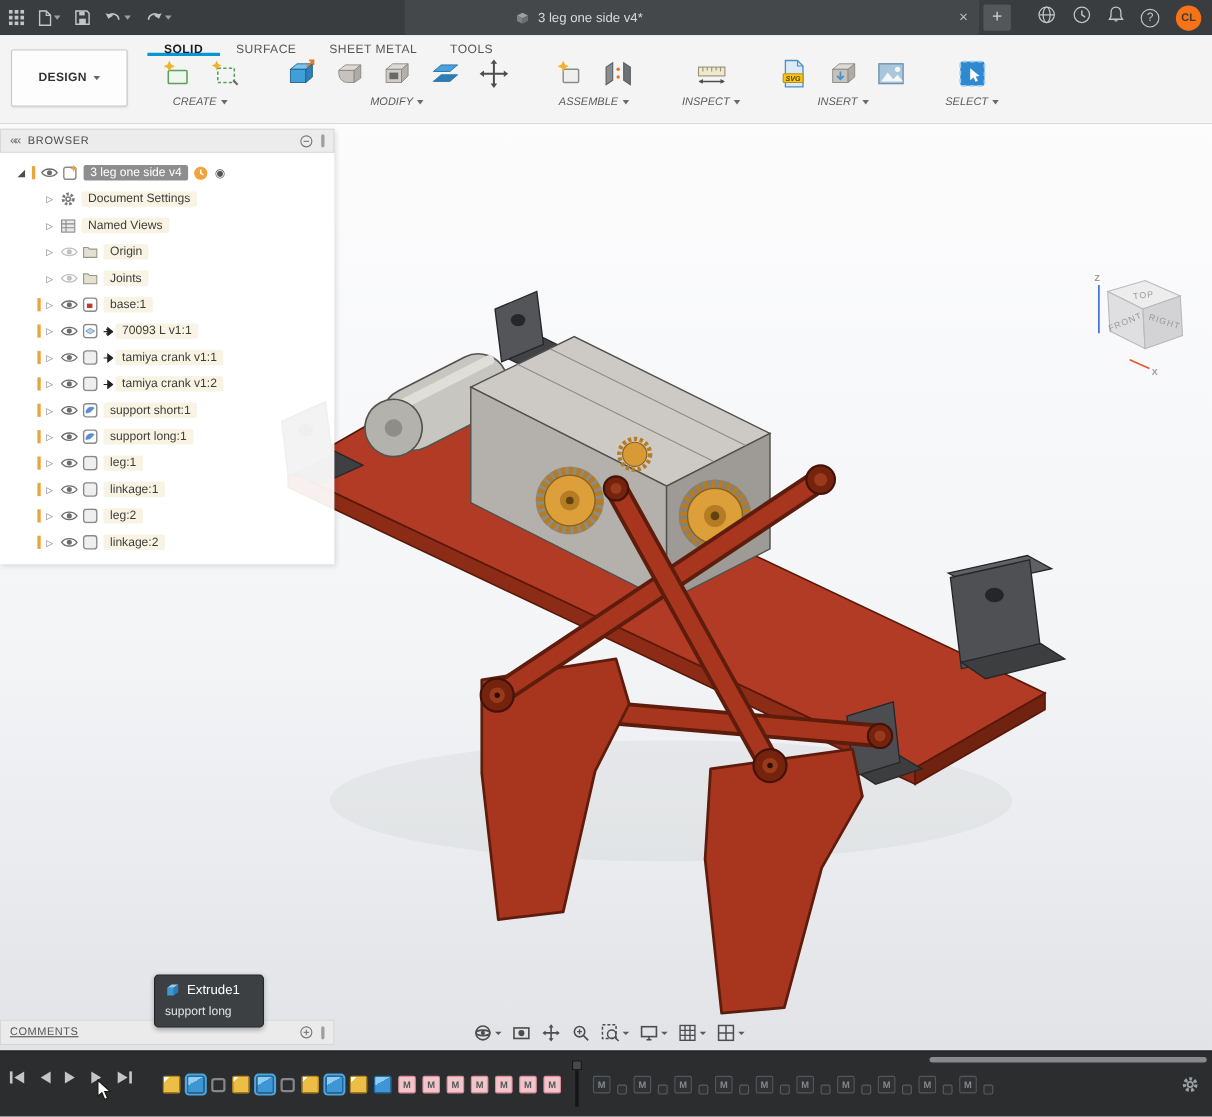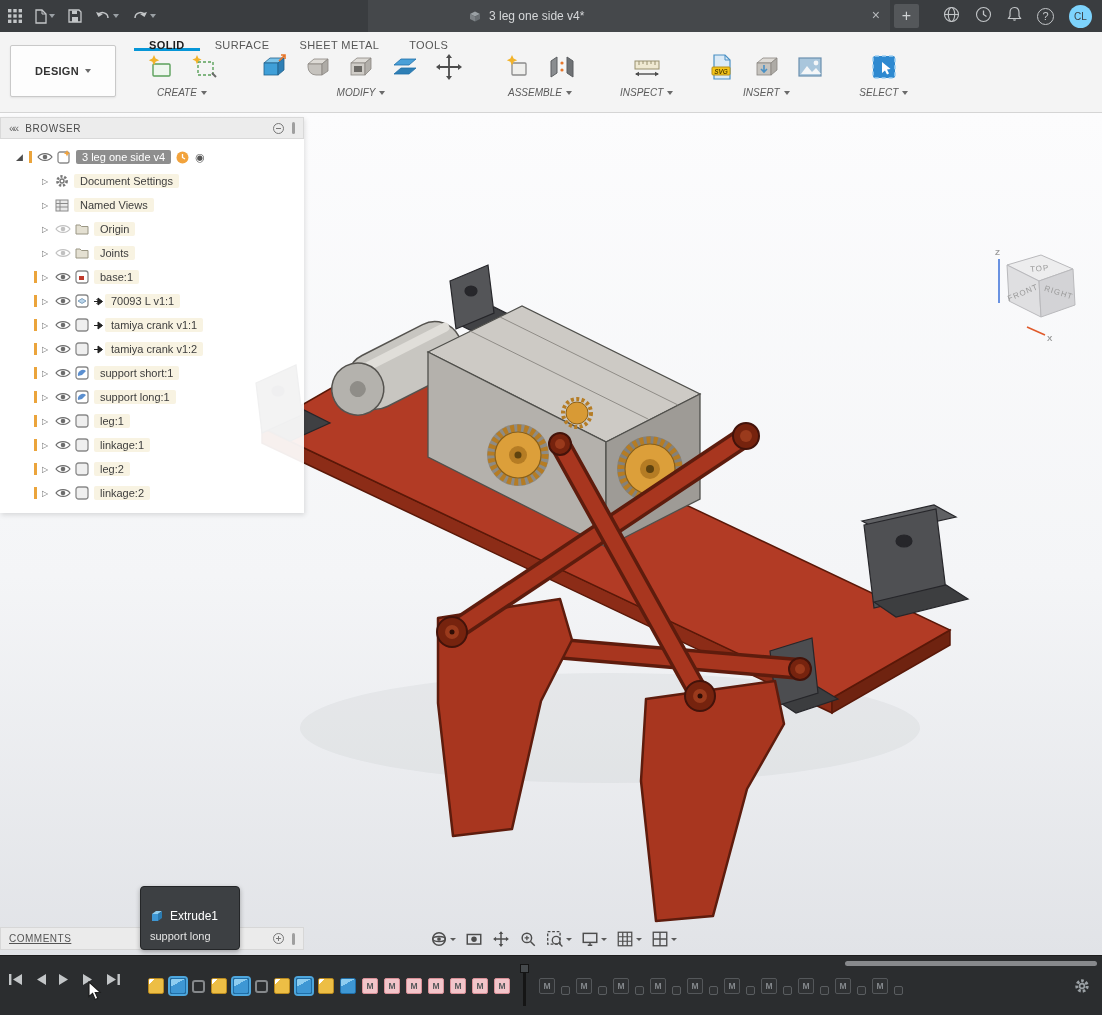--- a/index.html
+++ b/index.html
@@ -11,22 +11,22 @@
   .tb-left { position:absolute; left:8px; top:0; height:32px; display:flex; align-items:center; gap:13px; }
   .tb-btn { display:flex; align-items:center; gap:2px; cursor:default; }
   .tb-btn svg { display:block; }
   .doctab { position:absolute; left:368px; top:0; width:522px; height:32px; background:#45484b; }
   .doctab-inner { position:absolute; left:100px; top:0; height:32px; display:flex; align-items:center; gap:7px; }
   .doctab-title { color:#d6d8da; font-size:12px; white-space:nowrap; }
   .doctab-close { position:absolute; right:10px; top:7px; color:#b7babd; font-size:14px; line-height:16px; }
   .newtab { position:absolute; left:894px; top:4px; width:25px; height:24px; background:#54575a;
     border-radius:2px; color:#cfd2d4; font-size:16px; text-align:center; line-height:23px; }
   .tb-right { position:absolute; right:10px; top:0; height:32px; display:flex; align-items:center; gap:15px; }
-  .avatar { width:23px; height:23px; border-radius:50%; background:#7dd3fc; color:#3a3d40;
-    font-size:10px; font-weight:normal; display:flex; align-items:center; justify-content:center; }
+  .avatar { width:23px; height:23px; border-radius:50%; background:#f97316; color:#3a3d40;
+    font-size:10px; font-weight:bold; display:flex; align-items:center; justify-content:center; }
 
   
   #ribbon { position:absolute; top:32px; left:0; width:1102px; height:81px; background:#f4f4f4; border-bottom:1px solid #d5d5d5; }
   .designbox { position:absolute; left:10px; top:13px; width:106px; height:52px; background:#fdfdfd;
     border:1px solid #c9c9c9; border-radius:2px; box-shadow:0 1px 2px rgba(0,0,0,.08);
     display:flex; align-items:center; justify-content:center; gap:6px; font-size:11px; color:#333; font-weight:bold; letter-spacing:.3px;}
   .tabrow { position:absolute; left:134px; top:0; height:25px; display:flex; align-items:center; }
   .rtab { padding:0 15px; font-size:11px; color:#565656; letter-spacing:.4px; display:flex; align-items:center; }
   .rtab.active { color:#1c1c1c; font-weight:bold; box-shadow:inset 0 -3px 0 #0696d7; }
   .toolsrow { position:absolute; left:130px; top:11px; height:55px; display:flex; align-items:flex-end;font-style:italic; }
@@ -68,21 +68,21 @@
   .badge-clock { margin-left:5px; display:flex; }
   .record { margin-left:6px; color:#555; font-size:11px; }
 
   
   #viewcube { position:absolute; left:985px; top:130px; }
   #viewcube text { font-size:8px; fill:#9a9a9a; letter-spacing:1px; }
   .axlabel { font-size:9px; font-weight:bold; letter-spacing:0; }
 
   
   #tooltip { position:absolute; left:140px; top:886px; width:100px; background:#3d4043; border:1px solid #242628;
-    border-radius:4px; padding:22px 9px 7px 9px; color:#fff; z-index:30; box-shadow:0 2px 5px rgba(0,0,0,.3); }
+    border-radius:4px; padding:6px 9px 7px 9px; color:#fff; z-index:30; box-shadow:0 2px 5px rgba(0,0,0,.3); }
   .tt-row1 { display:flex; align-items:center; gap:6px; font-size:12px; }
   .tt-row2 { font-size:11px; color:#e4e4e4; margin-top:7px; }
 
   
   #comments { position:absolute; left:0; top:927px; width:304px; height:23px; background:#ebebeb;
     border:1px solid #d7d7d7; display:flex; align-items:center; padding:0 8px; gap:8px;
     font-size:10px; color:#555; letter-spacing:.5px;text-decoration:underline; }
   #comments .ctitle { flex:1; }
 
   

